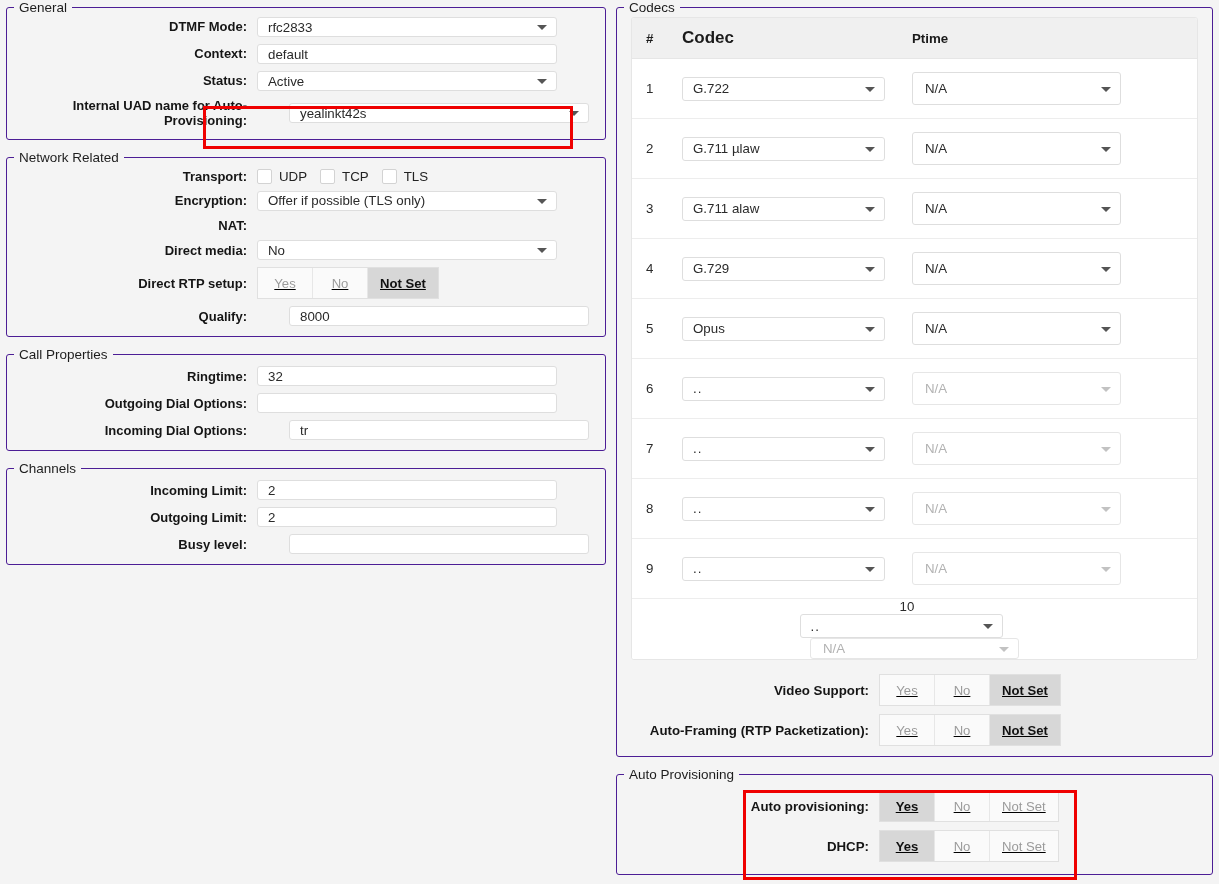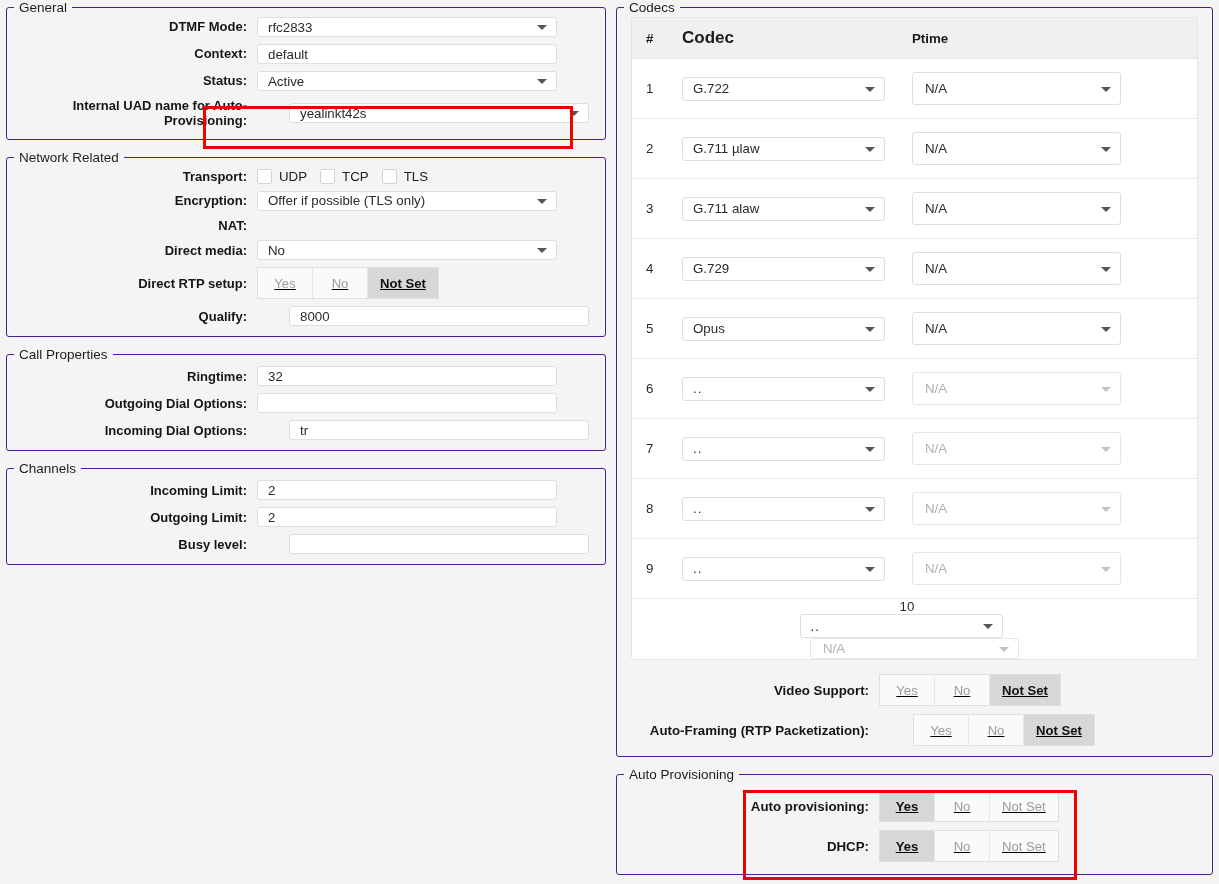--- a/index.html
+++ b/index.html
@@ -555,21 +555,21 @@
       <div style="padding: 10px 14px 10px 0;">
         <div class="rrow">
           <div class="rlbl">Video Support:</div>
           <div class="seg">
             <div class="segbtn">Yes</div>
             <div class="segbtn">No</div>
             <div class="segbtn active">Not Set</div>
           </div>
         </div>
 
-        <div class="rrow" style="margin-bottom:0;gap:34px;">
+        <div class="rrow" style="margin-bottom:0;">
           <div class="rlbl">Auto-Framing (RTP Packetization):</div>
           <div class="seg">
             <div class="segbtn">Yes</div>
             <div class="segbtn">No</div>
             <div class="segbtn active">Not Set</div>
           </div>
         </div>
       </div>
     </fieldset>
 

